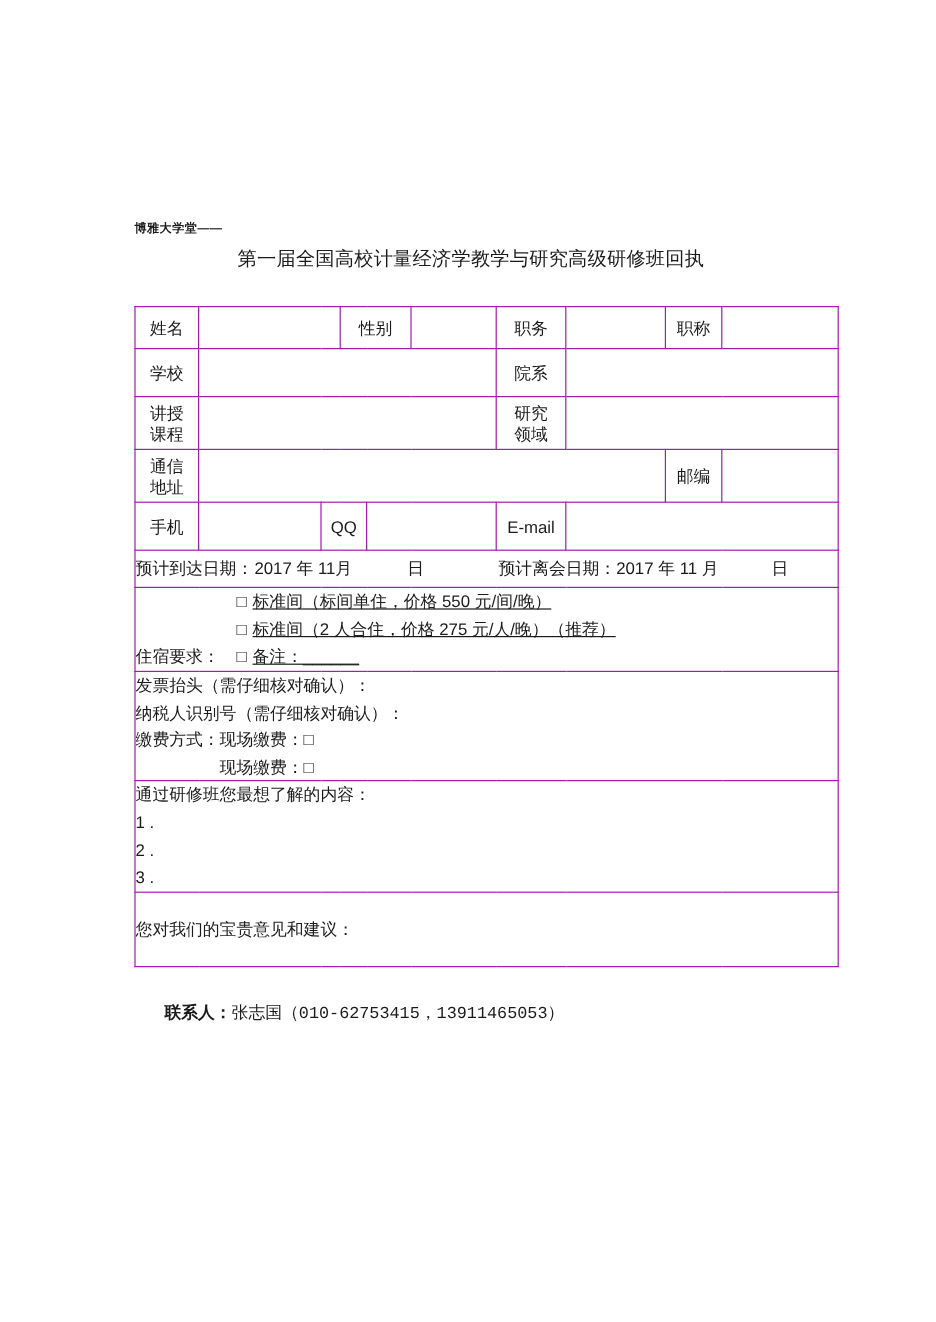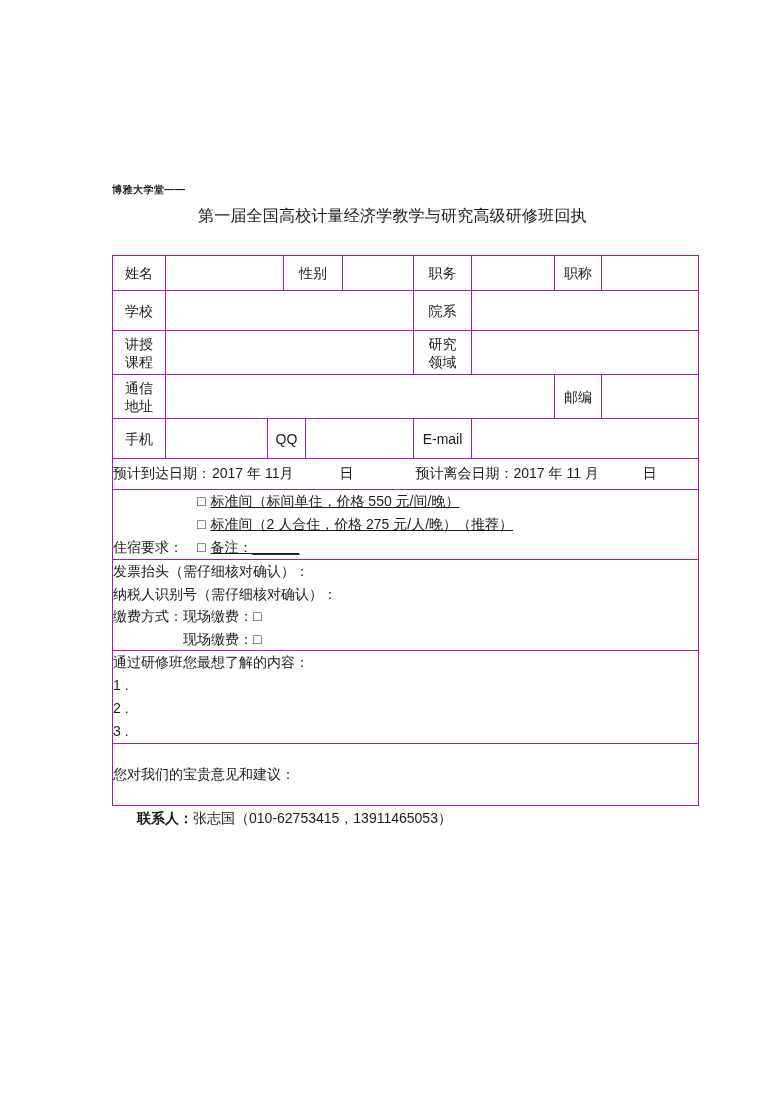--- a/index.html
+++ b/index.html
@@ -67,22 +67,24 @@
   .acc-options { margin-left: 14px; text-decoration: underline; }
   .acc-option { line-height: 23px; white-space: nowrap; }
   .cbx { display: inline-block; margin-right: 5px; }
   
   .inv-line { line-height: 22.5px; white-space: nowrap; }
   .indent5 { padding-left: 70px; }
   
   .int-line { line-height: 23px; white-space: nowrap; }
   
   .contacts {
+    margin-top: 27px;
     margin-left: 25px;
     font-size: 14px;
+    font-family: Liberation Mono, monospace;
   }
   .contact-line { line-height: 25px; white-space: nowrap; }
   .contact-label { font-weight: bold; }
   .contact-indent { padding-left: 57px; }
 </style>
 </head>
 <body>
 
 <div class="page">
   <div class="content">

